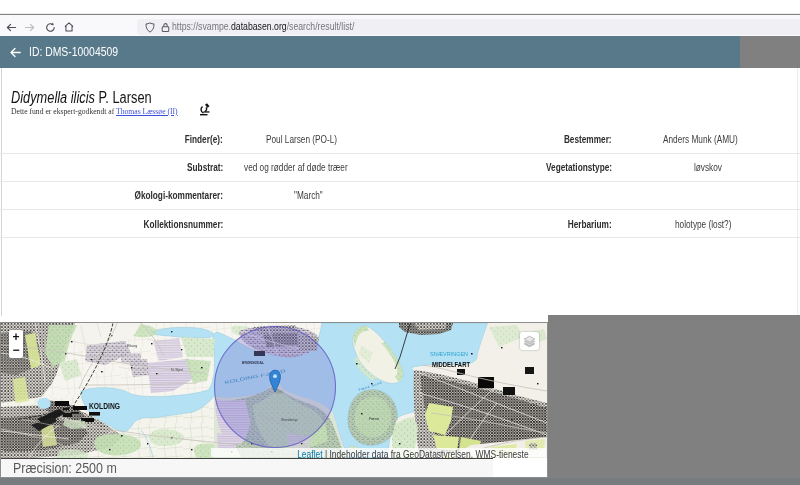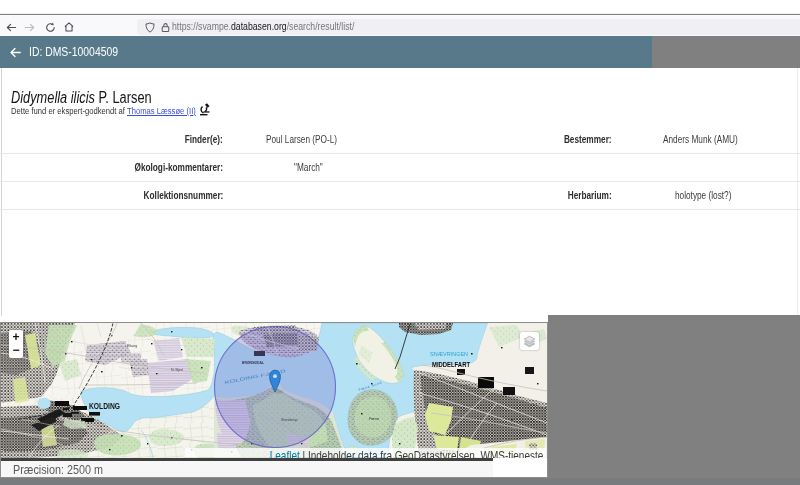--- a/index.html
+++ b/index.html
@@ -9,41 +9,41 @@
   
   #tabbar { left:0; top:0; width:800px; height:14px; background:#ffffff; border-bottom:1px solid #eeeef2; }
   #toolbar { left:0; top:15px; width:800px; height:21px; background:#f9f9fb; }
   #urlbar { left:137px; top:19px; width:663px; height:16px; background:#f0f0f4; border-radius:4px 0 0 4px; }
   .navicon { top:17px; height:20px; display:flex; align-items:center; justify-content:center; }
   #urltext { left:172px; top:19px; height:16px; line-height:16px; font-size:10px; color:#76767d; white-space:nowrap; transform:scaleX(0.87); transform-origin:0 50%; }
   #urltext b { color:#15151a; font-weight:normal; }
   .t  { display:inline-block; transform:scaleX(0.75); transform-origin:0 50%; white-space:nowrap; }
   .tr { display:inline-block; transform:scaleX(0.75); transform-origin:100% 50%; white-space:nowrap; }
   
-  #appbar { left:0; top:36px; width:652px; height:32.5px; background:#587989; color:#fff; }
+  #appbar { left:0; top:36px; width:740px; height:32.5px; background:#587989; color:#fff; }
   #appbar .txt { position:absolute; left:29px; top:0; height:32px; line-height:32px; font-size:13px; transform:scaleX(0.8); transform-origin:0 50%; }
   
   #content { left:0; top:68px; width:800px; height:248px; background:#ffffff; }
   #lborder { left:1px; top:68px; width:1px; height:254px; background:#d4d4d4; }
   #rborder { left:797px; top:68px; width:1px; height:248px; background:#ececec; }
   #title { left:11px; top:89px; font-size:16px; color:#141414; transform:scaleX(0.8); transform-origin:0 0; white-space:nowrap; }
-  #subtitle { left:11px; top:106px; font-size:8.5px; color:#333; white-space:nowrap; }
+  #subtitle { left:11px; top:106px; font-size:8.5px; color:#333; white-space:nowrap;font-family:Liberation Serif, serif; }
   #subtitle .inner { display:inline-block; transform:scaleX(0.90); transform-origin:0 50%; }
   #subtitle a { color:#3b4fd8; }
   table#rec { position:absolute; left:0; top:125px; width:800px; border-collapse:collapse; font-size:11px; }
   table#rec td { height:28.2px; padding:0; vertical-align:middle; }
   table#rec tr.sep td { border-bottom:1px solid #e7e7e7; }
   td.lab { font-weight:bold; color:#2d2d2d; text-align:right;margin-left:40px; }
   td.val { color:#3c3c3c; text-align:center; padding-left:14px !important; }
   
   #strip { left:0; top:316px; width:548px; height:6px; background:#ffffff; }
   
   #mapblock { left:0; top:322px; width:548px; height:156px; background:#fff; border:1px solid #8d8d8d; }
   #mapview { position:absolute; left:0; top:0; width:546px; height:135px; overflow:hidden; }
-  #precbar { position:absolute; left:0; top:135px; width:492px; height:19px; background:#f7f7f7; border-top:3px solid #404040; font-size:13px; color:#5a5a5a; line-height:18px; padding-left:12px; }
+  #precbar { position:absolute; left:0; top:135px; width:492px; height:19px; background:#f7f7f7; border-top:1px solid #404040; font-size:15px; color:#5a5a5a; line-height:18px; padding-left:12px; }
   #precbar span { display:inline-block; transform:scaleX(0.83); transform-origin:0 50%; }
   #botstrip { left:0; top:478px; width:800px; height:7px; background:#797c7e; }
   #grayR { left:548px; top:315px; width:252px; height:170px; background:#808080; }
 </style>
 </head>
 <body>
   <div class="abs" id="tabbar"></div>
   <div class="abs" id="toolbar"></div>
   <div class="abs" id="urlbar"></div>
 
@@ -108,20 +108,26 @@
       <col style="width:167px">
       <col style="width:222px">
       <col style="width:188px">
     </colgroup>
     <tbody>
       <tr class="sep">
         <td class="lab"><span class="tr">Finder(e):</span></td>
         <td class="val"><span class="t">Poul Larsen (PO-L)</span></td>
         <td class="lab"><span class="tr">Bestemmer:</span></td>
         <td class="val"><span class="t">Anders Munk (AMU)</span></td>
+      </tr>
+    <tr class="sep">
+        <td class="lab"><span class="tr">Substrat:</span></td>
+        <td class="val"><span class="t">ved og rødder af døde træer</span></td>
+        <td class="lab"><span class="tr">Vegetationstype:</span></td>
+        <td class="val"><span class="t">løvskov</span></td>
       </tr>
     <tr class="sep">
         <td class="lab"><span class="tr">Økologi-kommentarer:</span></td>
         <td class="val"><span class="t">"March"</span></td>
         <td class="lab"></td>
         <td class="val"></td>
       </tr>
     <tr class="sep">
         <td class="lab"><span class="tr">Kollektionsnummer:</span></td>
         <td class="val"></td>
@@ -391,17 +397,17 @@
         <div style="height:14px;line-height:14px;text-align:center;font-size:12px;font-weight:bold;color:#111;">+</div>
         <div style="height:14px;line-height:12px;text-align:center;font-size:12px;font-weight:bold;color:#111;">−</div>
       </div>
       <div style="position:absolute;left:519px;top:9px;width:19px;height:18px;background:#fff;border-radius:2px;box-shadow:0 0 2px rgba(0,0,0,0.35);">
         <svg width="13" height="13" viewBox="0 0 16 16" style="margin:2.5px 0 0 3px">
           <path d="M8 1.5 L14.5 5 L8 8.5 L1.5 5 Z" fill="#e8e8e8" stroke="#9f9f9f" stroke-width="0.8"></path>
           <path d="M2.8 7.2 L8 10 L13.2 7.2 L14.5 8 L8 11.5 L1.5 8 Z" fill="#dcdcdc" stroke="#9a9a9a" stroke-width="0.7"></path>
           <path d="M2.8 10.2 L8 13 L13.2 10.2 L14.5 11 L8 14.5 L1.5 11 Z" fill="#d2d2d2" stroke="#959595" stroke-width="0.7"></path>
         </svg>
       </div>
-      <div style="position:absolute;right:1px;bottom:1px;height:9.5px;background:rgba(255,255,255,0.78);font-size:13px;color:#3a3a3a;padding:0 3px;white-space:nowrap;"><span style="display:inline-block;transform:scaleX(0.77);transform-origin:100% 50%;line-height:9.5px;"><span style="color:#0078A8">Leaflet</span> | Indeholder data fra GeoDatastyrelsen, WMS-tjeneste</span></div>
+      <div style="position:absolute;right:1px;bottom:1px;height:9.5px;background:rgba(255,255,255,0.78);font-size:11px;color:#3a3a3a;padding:0 17px;white-space:nowrap;"><span style="display:inline-block;transform:scaleX(0.77);transform-origin:100% 50%;line-height:9.5px;"><span style="color:#0078A8">Leaflet</span> | Indeholder data fra GeoDatastyrelsen, WMS-tjeneste</span></div>
     </div>
     <div id="precbar"><span>Præcision: 2500 m</span></div>
   </div>
   <div class="abs" id="botstrip"></div>
 
 </body></html>

